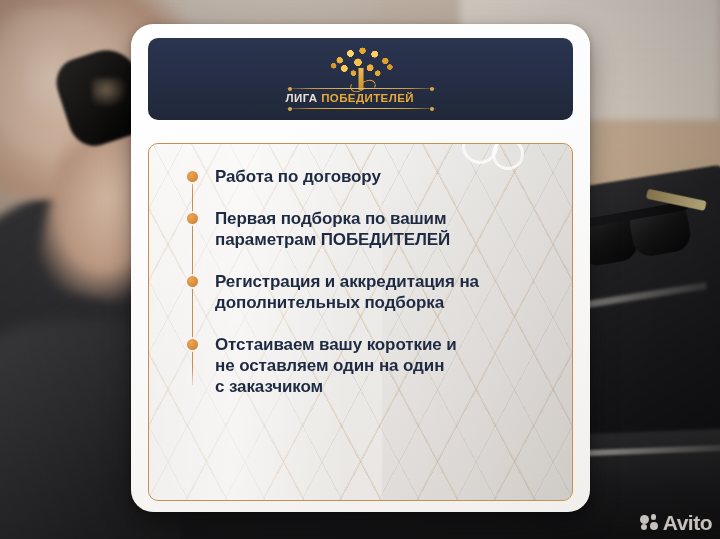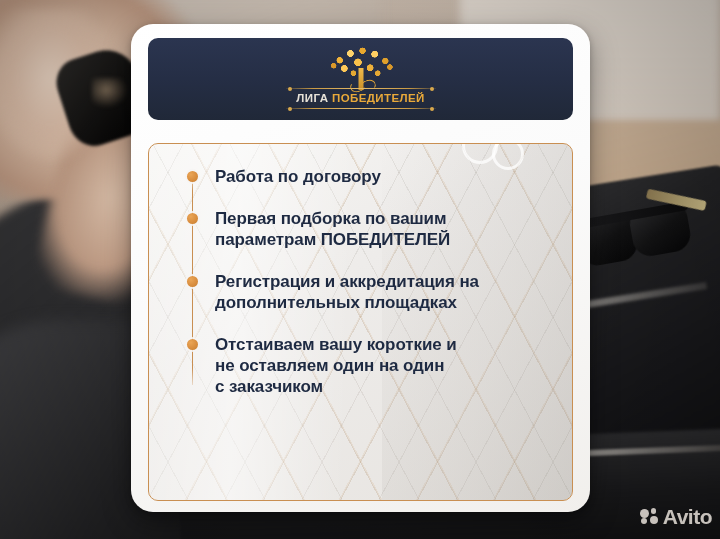--- a/index.html
+++ b/index.html
@@ -210,21 +210,20 @@
     position: absolute; width: 4px; height: 4px; border-radius: 50%;
     background: #d8a84c;
   }
   .logo-dot.tl { left: 2px;   top: 40.5px; }
   .logo-dot.tr { left: 144px; top: 40.5px; }
   .logo-dot.bl { left: 2px;   top: 60.5px; }
   .logo-dot.br { left: 144px; top: 60.5px; }
 
   .logo-text {
     position: absolute; left: 0; top: 44px; width: 150px;
-    text-align: center;
     font-size: 11.5px; font-weight: bold; letter-spacing: .4px;
     line-height: 17px;
     white-space: nowrap;
   }
   .logo-text .w1 { color: #e7e2d8; }
   .logo-text .w2 { color: #e8a93a; }
 
   
   .panel {
     position: absolute;
@@ -296,21 +295,21 @@
     font-weight: bold;
     line-height: 21px;
     color: #1e2a42;
     letter-spacing: -.1px;
     white-space: pre-line;
   }
 
   
   .avito {
     position: absolute;
-    right: 8px; bottom: 12px;
+    right: 8px; bottom: 6px;
     display: flex;
     align-items: center;
     gap: 4px;
     opacity: .82;
   }
   .avito-dots {
     position: relative;
     width: 19px; height: 17px;
   }
   .avito-dots i {
@@ -402,21 +401,21 @@
         <div class="item">
           <span class="bullet"></span>
           <div class="item-text">Первая подборка по вашим
 параметрам ПОБЕДИТЕЛЕЙ</div>
         </div>
 
 
         <div class="item">
           <span class="bullet"></span>
           <div class="item-text">Регистрация и аккредитация на
-дополнительных площадках</div>
+дополнительных подборка</div>
         </div>
 
         <div class="item">
           <span class="bullet"></span>
           <div class="item-text">Отстаиваем вашу короткие и
 не оставляем один на один
 с заказчиком</div>
         </div>
 
       </div>

